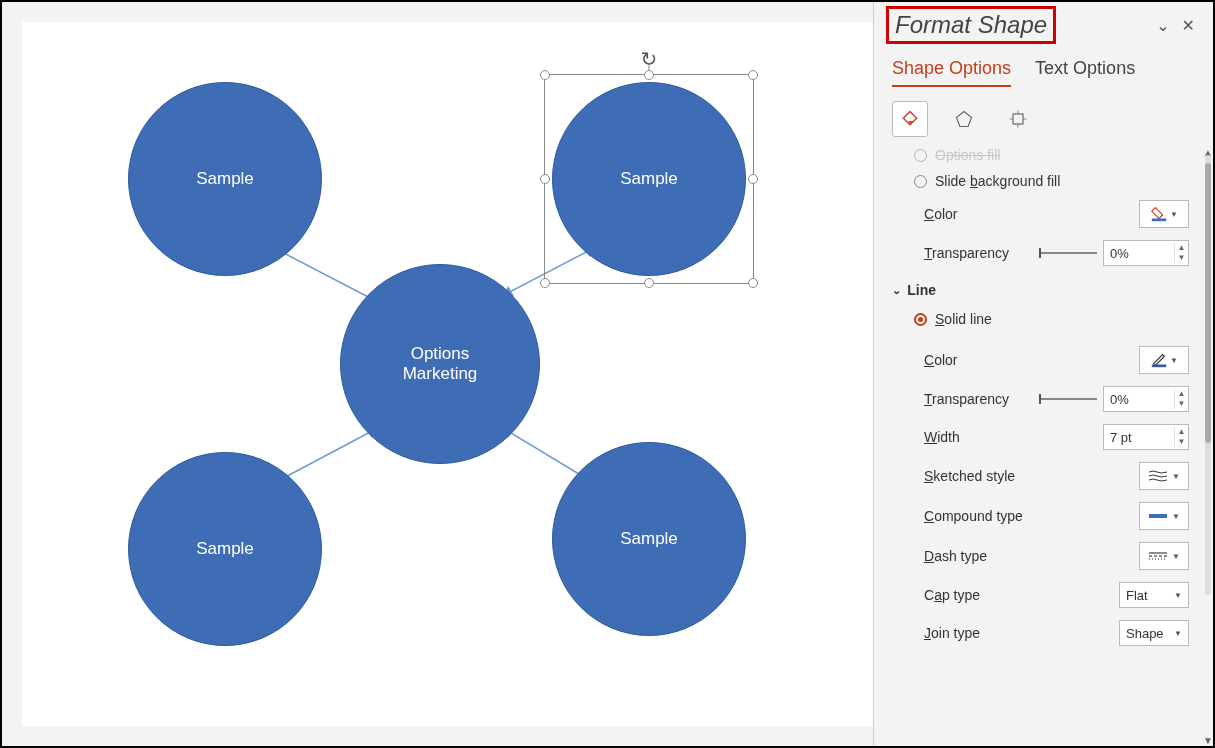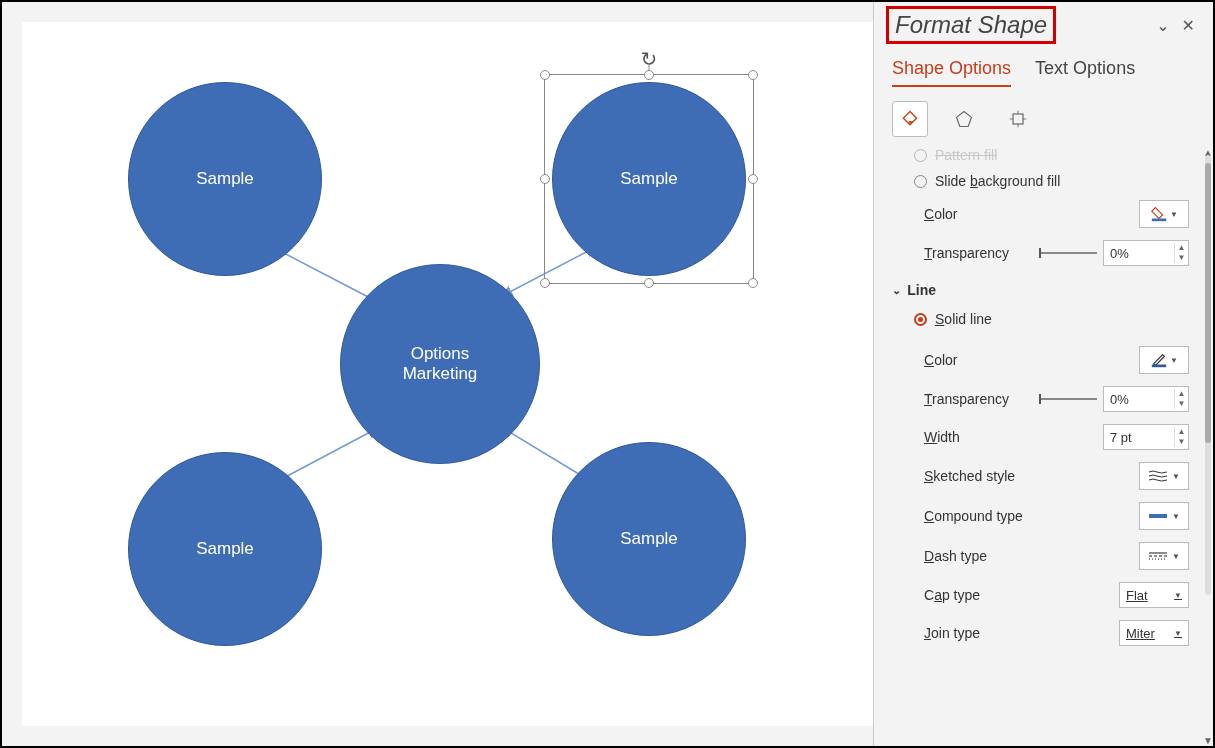--- a/index.html
+++ b/index.html
@@ -38,21 +38,21 @@
 .ctrl { display: flex; align-items: center; gap: 6px; }
 .spin { width: 86px; height: 26px; border: 1px solid #bbb; background: #fff; display: flex; align-items: center; font-size: 13px; position: relative; }
 .spin .val { padding-left: 6px; flex: 1; }
 .spin .spinbtns { width: 14px; display: flex; flex-direction: column; font-size: 8px; color: #666; border-left: 1px solid #ddd; }
 .spin .spinbtns span { text-align: center; line-height: 10px; cursor: pointer; }
 .slider { width: 58px; height: 2px; background: #888; position: relative; }
 .slider::before { content: ""; position: absolute; left: 0; top: -4px; width: 2px; height: 10px; background: #555; }
 .swatch-btn { width: 50px; height: 28px; border: 1px solid #bbb; background: #fff; display: flex; align-items: center; justify-content: center; gap: 2px; cursor: pointer; }
 .swatch-btn svg { width: 18px; height: 18px; }
 .swatch-btn .dd { font-size: 8px; color: #555; }
-.dropdown { width: 70px; height: 26px; border: 1px solid #bbb; background: #fff; display: flex; align-items: center; justify-content: space-between; padding: 0 6px; font-size: 13px; cursor: pointer; text-decoration: underline; }
+.dropdown { width: 70px; height: 26px; border: 1px solid #bbb; background: #fff; display: flex; align-items: center; justify-content: space-between; padding: 0 6px; font-size: 13px; cursor: pointer; }
 .dropdown .dd { font-size: 8px; color: #555; }
 .icon-dropdown { width: 50px; height: 28px; border: 1px solid #bbb; background: #fff; display: flex; align-items: center; justify-content: center; gap: 4px; cursor: pointer; }
 .icon-dropdown .dd { font-size: 8px; color: #555; }
 .scrollbar { position: absolute; right: 2px; top: 8px; width: 6px; height: 440px; background: #ddd; border-radius: 3px; }
 .scrollbar-thumb { position: absolute; right: 0; top: 8px; width: 6px; height: 280px; background: #aaa; border-radius: 3px; }
 .scroll-arrow { position: absolute; right: 0; font-size: 10px; color: #666; cursor:pointer; }
 .und { text-decoration: underline; }
 </style>
 </head>
 <body>
@@ -145,21 +145,21 @@
           </svg>
       </div>
     </div>
 
     <div class="scroll">
       <div class="scroll-arrow" style="top:0;">▲</div>
       <div class="scroll-inner">
 
         <div class="radio-row" style="opacity:.6;padding-top:0;">
           <span class="radio"></span>
-          <span style="text-decoration:line-through;color:#aaa;">Pattern fill</span>
+          <span style="text-decoration:line-through;color:#aaa;">Options fill</span>
         </div>
         <div class="radio-row">
           <span class="radio"></span>
           <span>Slide <span class="und">b</span>ackground fill</span>
         </div>
 
         <div class="prop-row">
           <span class="label"><span class="und">C</span>olor</span>
           <div class="swatch-btn">
             <svg viewBox="0 0 20 20">
@@ -258,21 +258,21 @@
         <div class="prop-row">
           <span class="label">C<span class="und">a</span>p type</span>
           <div class="dropdown">
             <span>Flat</span>
             <span class="dd">▼</span>
           </div>
         </div>
         <div class="prop-row">
           <span class="label"><span class="und">J</span>oin type</span>
           <div class="dropdown">
-            <span>Miter</span>
+            <span>Shape</span>
             <span class="dd">▼</span>
           </div>
         </div>
 
       </div>
       <div class="scrollbar">
         <div class="scrollbar-thumb"></div>
       </div>
       <div class="scroll-arrow" style="bottom:0;">▼</div>
     </div>

